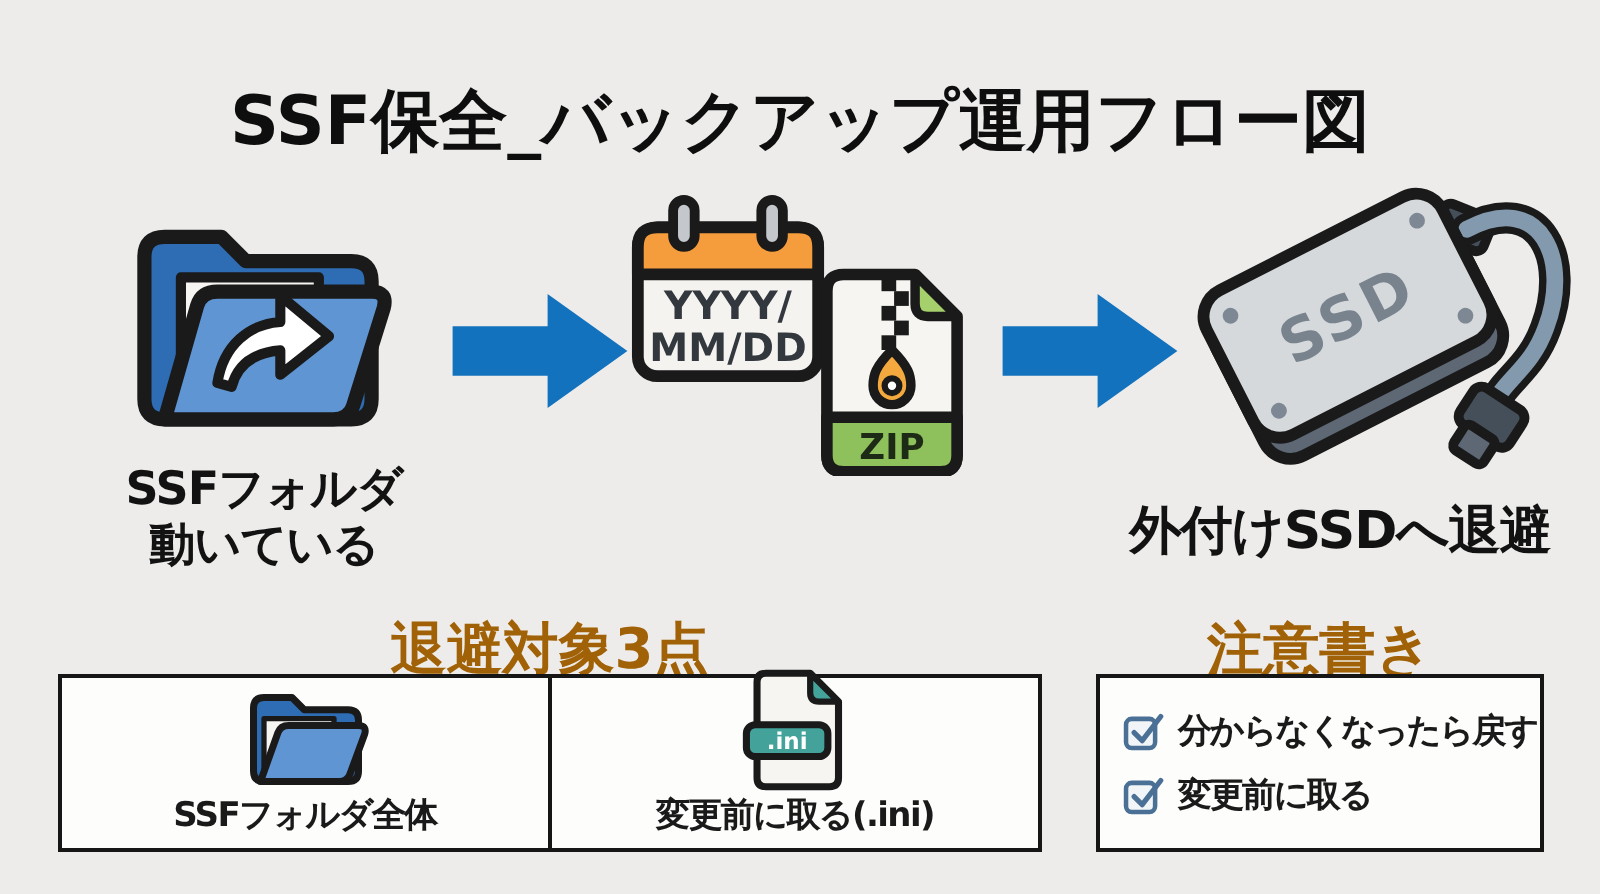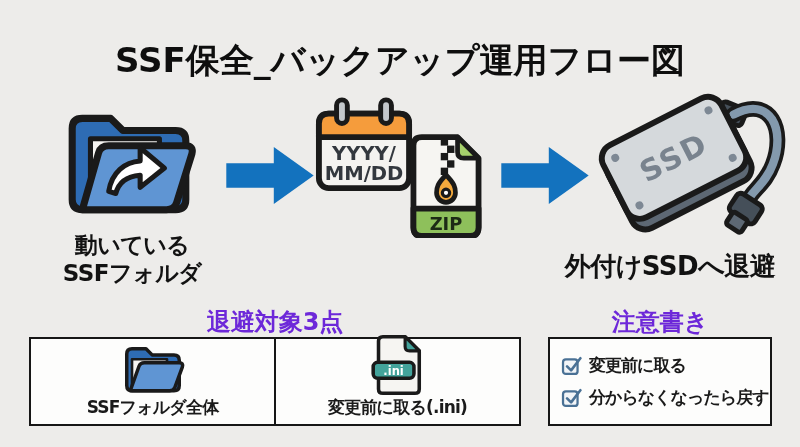--- a/index.html
+++ b/index.html
@@ -46,21 +46,21 @@
   .ssd-screw{fill:#7d8894;}
   .ssd-txt{fill:#79838e;font-weight:800;letter-spacing:2px;font-family:"DejaVu Sans","Liberation Sans",sans-serif;}
   .cable-out{stroke:var(--ink);fill:none;stroke-linecap:round;}
   .cable-in{stroke:var(--cable);fill:none;stroke-linecap:round;}
   .plug{fill:var(--connector);}
   .plug2{fill:var(--ssdSide);}
   .ini-c{fill:var(--iniTeal);}
   .save-c{fill:var(--saveGreen);}
   .badge-txt{fill:#ffffff;font-weight:800;font-family:"DejaVu Sans","Liberation Sans",sans-serif;}
   .sec-heading{
-    position:absolute;text-align:center;font-weight:800;font-size:24px;color:#6d28d9;
+    position:absolute;text-align:center;font-weight:800;font-size:28px;color:#a16207;
   }
   .targets-box{
     position:absolute;left:29px;top:337px;width:492px;height:89px;
     box-sizing:border-box;border:2.5px solid #161616;background:var(--boxBg);
     display:flex;
   }
   .target-cell{
     flex:1;display:flex;flex-direction:column;align-items:center;
     justify-content:flex-end;padding-bottom:5px;box-sizing:border-box;
   }
@@ -85,22 +85,22 @@
 
   <div class="title">SSF保全_バックアップ運用フロー図</div>
 
   <svg class="abs" style="left:58px;top:100px;" width="142" height="122" viewBox="0 0 140 120">
     <path class="f-back s-ink" stroke-width="7" d="M14 28 Q14 18 24 18 H52 L64 30 H116 Q126 30 126 40 V98 Q126 108 116 108 H24 Q14 108 14 98 Z"></path>
     <rect class="f-paper s-ink" stroke-width="5" x="32" y="38" width="68" height="64"></rect>
     <path class="f-front s-ink" stroke-width="7" d="M24 108 L40 52 Q42 45 50 45 H126 Q134 45 132 53 L117 101 Q115 108 107 108 Z"></path>
     <path class="f-white s-ink" stroke-width="5" d="M50 90 C53 71 66 61 81 60 L81 47 L105 67 L81 86 L81 74 C69 75 60 80 57 92 Z"></path>
   </svg>
   <div class="step-label" style="left:28px;top:231px;width:208px;">
+    <div>SSFフォルダ</div>
     <div>動いている</div>
-    <div>SSFフォルダ</div>
   </div>
 
   <svg class="abs" style="left:225px;top:147px;" width="90" height="57" viewBox="0 0 92 60">
     <polygon class="arrow-shape" points="0,17 50,17 50,0 92,30 50,60 50,43 0,43"></polygon>
   </svg>
 
   <svg class="abs" style="left:313px;top:96px;" width="102" height="98" viewBox="0 0 104 100">
     <rect class="cal-body s-ink" stroke-width="6" x="6" y="18" width="92" height="76" rx="10"></rect>
     <path class="cal-head s-ink" stroke-width="6" d="M6 28 Q6 18 16 18 H88 Q98 18 98 28 V42 H6 Z"></path>
     <rect class="cal-pin s-ink" stroke-width="5" x="24" y="4" width="11" height="24" rx="5.5"></rect>
@@ -182,24 +182,24 @@
   </div>
 
   <div class="sec-heading" style="left:548px;top:306px;width:224px;">注意書き</div>
 
   <div class="notes-box">
     <div class="note-row">
       <svg width="21" height="21" viewBox="0 0 26 26">
         <rect class="chk-box" stroke-width="2.8" x="2.5" y="5.5" width="18" height="18" rx="3.5"></rect>
         <path class="chk-mark" stroke-width="3.2" d="M7.5 14 L12.5 19 L24 4"></path>
       </svg>
-      <span class="note-label">変更前に取る</span>
+      <span class="note-label">分からなくなったら戻す</span>
     </div>
     <div class="note-row">
       <svg width="21" height="21" viewBox="0 0 26 26">
         <rect class="chk-box" stroke-width="2.8" x="2.5" y="5.5" width="18" height="18" rx="3.5"></rect>
         <path class="chk-mark" stroke-width="3.2" d="M7.5 14 L12.5 19 L24 4"></path>
       </svg>
-      <span class="note-label">分からなくなったら戻す</span>
+      <span class="note-label">変更前に取る</span>
     </div>
   </div>
 
 </div>
 
 </body></html>

